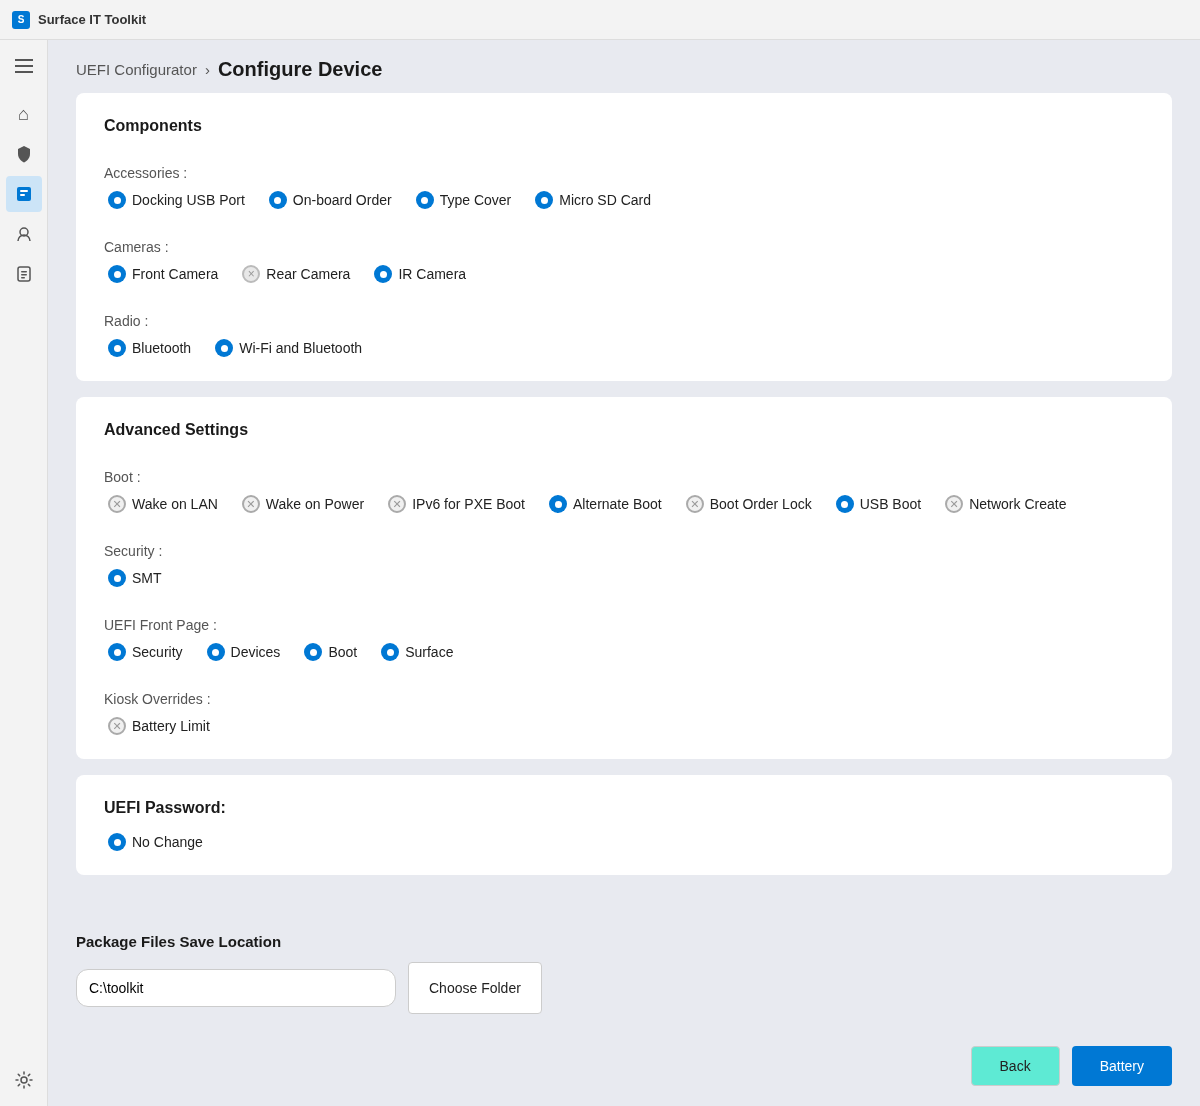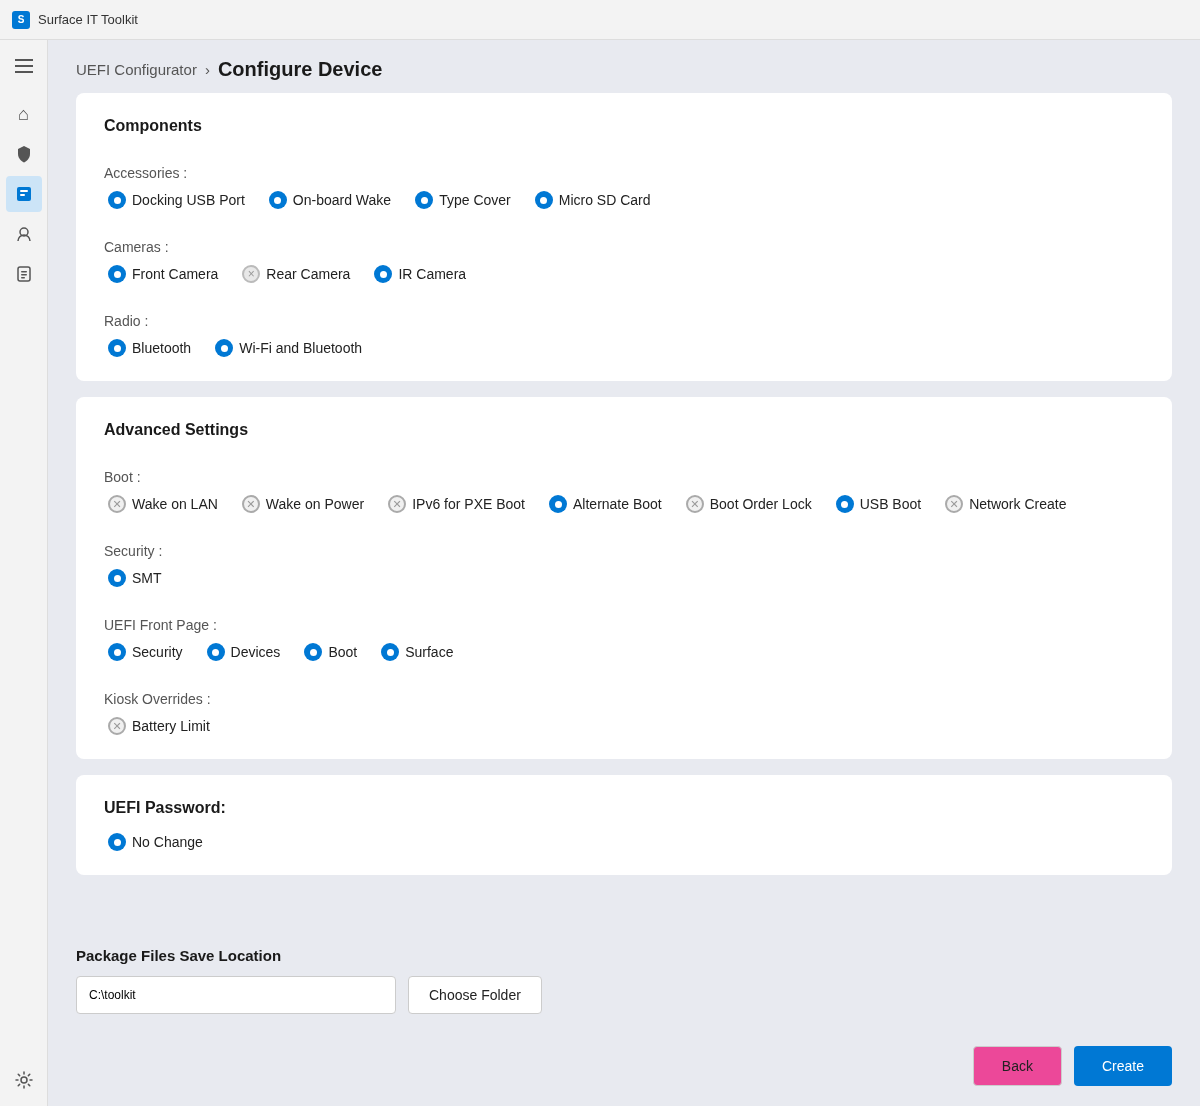--- a/index.html
+++ b/index.html
@@ -34,20 +34,21 @@
       display: flex;
       align-items: center;
       justify-content: center;
       color: white;
       font-size: 10px;
       font-weight: bold;
     }
     .title-bar-text {
       font-size: 13px;
       color: #333;
+      font-weight: bold;
     }
 
     
     .app-body {
       display: flex;
       flex: 1;
       overflow: hidden;
     }
 
     
@@ -239,28 +240,28 @@
     }
     .save-location-row {
       display: flex;
       gap: 12px;
       align-items: center;
     }
     .path-input {
       width: 320px;
       height: 38px;
       border: 1px solid #ccc;
-      border-radius: 4px;
+      border-radius: 12px;
       padding: 2px 12px;
-      font-size: 12px;
+      font-size: 14px;
       background: white;
       outline: none;
     }
     .choose-folder-btn {
-      height: 38px;
+      height: 52px;
       padding: 0 20px;
       border: 1px solid #ccc;
       border-radius: 4px;
       background: white;
       font-size: 14px;
       cursor: pointer;
       color: #222;
     }
 
     .action-bar {
@@ -268,21 +269,21 @@
       justify-content: flex-end;
       gap: 12px;
       padding: 12px 28px 20px 28px;
       background: #e8eaf0;
     }
     .back-btn {
       height: 40px;
       padding: 0 28px;
       border: 1px solid #ccc;
       border-radius: 4px;
-      background: #ec4899;
+      background: #5eead4;
       font-size: 14px;
       cursor: pointer;
       color: #222;
     }
     .create-btn {
       height: 40px;
       padding: 0 28px;
       border: none;
       border-radius: 4px;
       background: #0078d4;
@@ -360,21 +361,21 @@
         <div class="section-title">Components</div>
 
         <div class="subsection-label">Accessories :</div>
         <div class="option-row">
           <div class="option-item">
             <div class="toggle-on"></div>
             <span>Docking USB Port</span>
           </div>
           <div class="option-item">
             <div class="toggle-on"></div>
-            <span>On-board Wake</span>
+            <span>On-board Order</span>
           </div>
           <div class="option-item">
             <div class="toggle-on"></div>
             <span>Type Cover</span>
           </div>
           <div class="option-item">
             <div class="toggle-on"></div>
             <span>Micro SD Card</span>
           </div>
         </div>
@@ -495,16 +496,16 @@
     <div class="bottom-bar">
       <div class="save-location-label">Package Files Save Location</div>
       <div class="save-location-row">
         <input type="text" class="path-input" value="C:\toolkit" style="">
         <button class="choose-folder-btn">Choose Folder</button>
       </div>
     </div>
 
     <div class="action-bar">
       <button class="back-btn">Back</button>
-      <button class="create-btn">Create</button>
+      <button class="create-btn">Battery</button>
     </div>
   </div>
 </div>
 
 </body></html>

